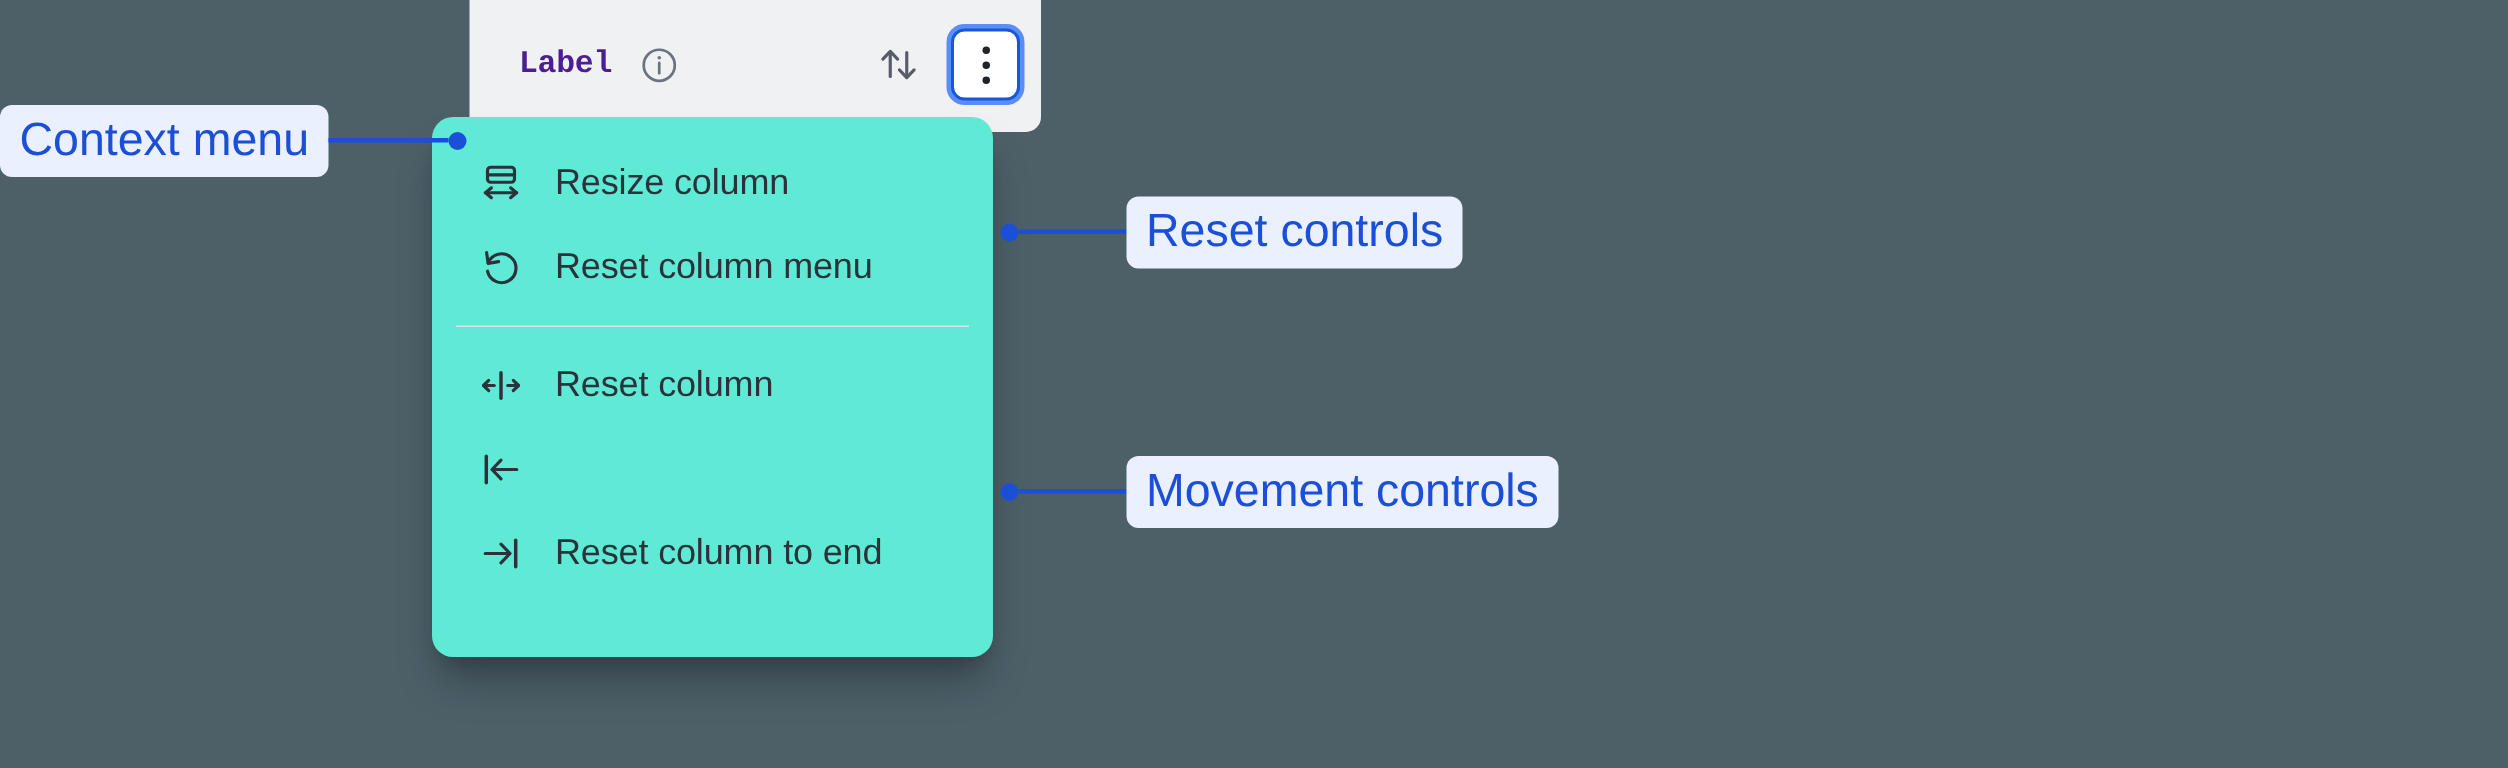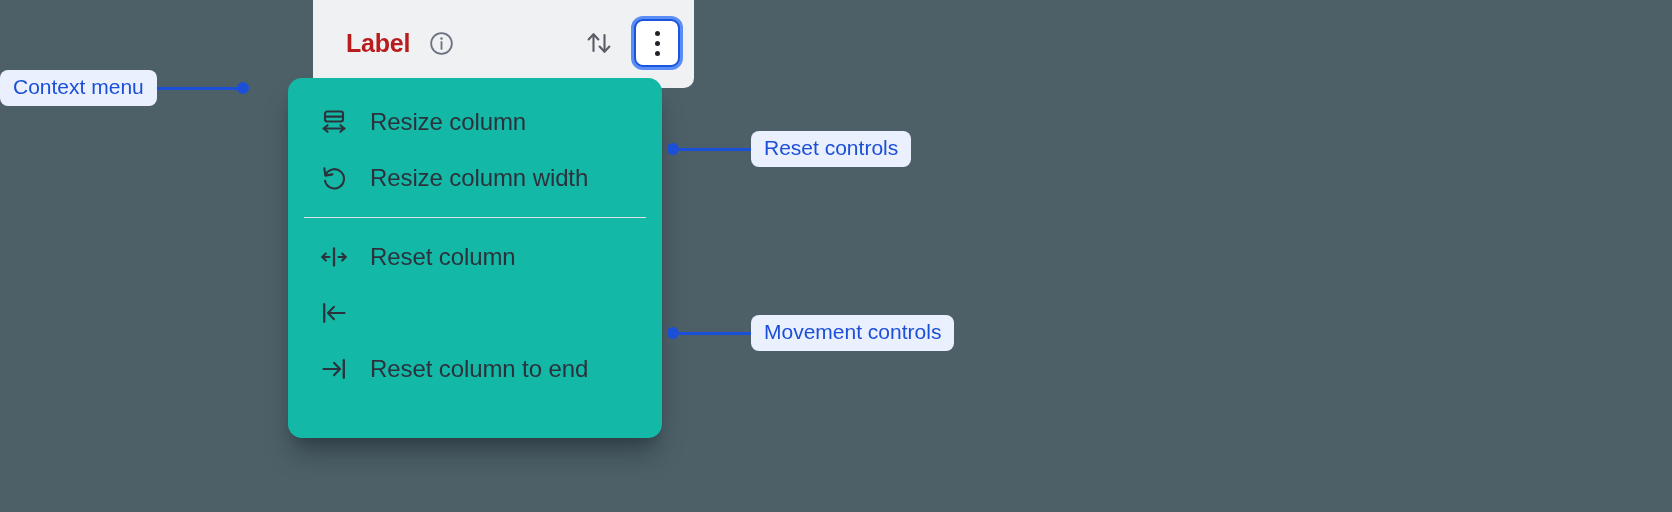--- a/index.html
+++ b/index.html
@@ -23,26 +23,27 @@
     width: 381px;
     height: 100px;
     background: #eff1f3;
     border-radius: 10px;
     box-sizing: border-box;
     display: flex;
     align-items: center;
     padding: 0 14px 0 33px;
   }
   .header-label {
-    font-size: 25px;
+    font-size: 21px;
     font-weight: bold;
-    color: #b91c1c;
+    color: #4c1d95;
     letter-spacing: -0.2px;
     line-height: 1;
     padding-top: 10px;
+    font-family: Liberation Mono, monospace;
   }
   .info-icon {
     margin-left: 18px;
     padding-top: 10px;
     display: flex;
     align-items: center;
   }
   .header-spacer { flex: 1; }
   .sort-icon {
     padding-top: 10px;
@@ -82,21 +83,21 @@
     border-radius: 14px;
     box-shadow: 0 16px 26px rgba(12,20,28,0.34), 0 4px 10px rgba(12,20,28,0.18);
     background: #ffffff;
   }
   .menu-card {
     position: absolute;
     left: 288px;
     top: 78px;
     width: 374px;
     height: 360px;
-    background: #14b8a6;
+    background: #5eead4;
     border-radius: 14px;
     box-sizing: border-box;
     padding: 16px 0 0 0;
     overflow: hidden;
   }
   .menu-item {
     height: 56px;
     display: flex;
     align-items: center;
     padding: 0 20px 0 30px;
@@ -125,21 +126,21 @@
 
   
   .callout {
     position: absolute;
     display: flex;
     align-items: center;
   }
   .pill {
     background: #eaf0fd;
     color: #1b4fd8;
-    font-size: 21px;
+    font-size: 31px;
     border-radius: 8px;
     padding: 5px 13px 7px 13px;
     white-space: nowrap;
     line-height: 1.15;
   }
   .leader-line {
     height: 3px;
     background: #1b4fd8;
   }
   .leader-dot {
@@ -205,21 +206,21 @@
     <span class="menu-item-label">Resize column</span>
   </div>
 
   <div class="menu-item">
     <span class="menu-item-icon">
       <svg width="30" height="30" viewBox="0 0 30 30" fill="none">
         <path d="M6.5 12.2 A9.6 9.6 0 1 1 6.0 17.8" stroke="#2c323c" stroke-width="2.1" stroke-linecap="round"></path>
         <path d="M5.4 5.4 L6.4 12.6 L13.4 11.4" stroke="#2c323c" stroke-width="2.1" stroke-linecap="round" stroke-linejoin="round"></path>
       </svg>
     </span>
-    <span class="menu-item-label">Resize column width</span>
+    <span class="menu-item-label">Reset column menu</span>
   </div>
 
   <div class="menu-divider"></div>
 
   <div class="menu-item">
     <span class="menu-item-icon">
       <svg width="30" height="30" viewBox="0 0 30 30" fill="none">
         <path d="M15 6.5 L15 23.5" stroke="#2c323c" stroke-width="2.3" stroke-linecap="round"></path>
         <path d="M3.5 15 L10.5 15" stroke="#2c323c" stroke-width="2.1" stroke-linecap="round"></path>
         <path d="M6.8 11.6 L3.3 15 L6.8 18.4" stroke="#2c323c" stroke-width="2.1" stroke-linecap="round" stroke-linejoin="round"></path>
@@ -258,17 +259,17 @@
   <span class="leader-line"></span>
   <span class="leader-dot"></span>
 </div>
 
 <div class="callout callout-right" style="left:667px; top:131px;">
   <span class="leader-dot"></span>
   <span class="leader-line"></span>
   <span class="pill">Reset controls</span>
 </div>
 
-<div class="callout callout-right" style="left:667px; top:315px;">
+<div class="callout callout-right" style="left:667px; top:304px;">
   <span class="leader-dot"></span>
   <span class="leader-line"></span>
   <span class="pill">Movement controls</span>
 </div>
 
 </body></html>

